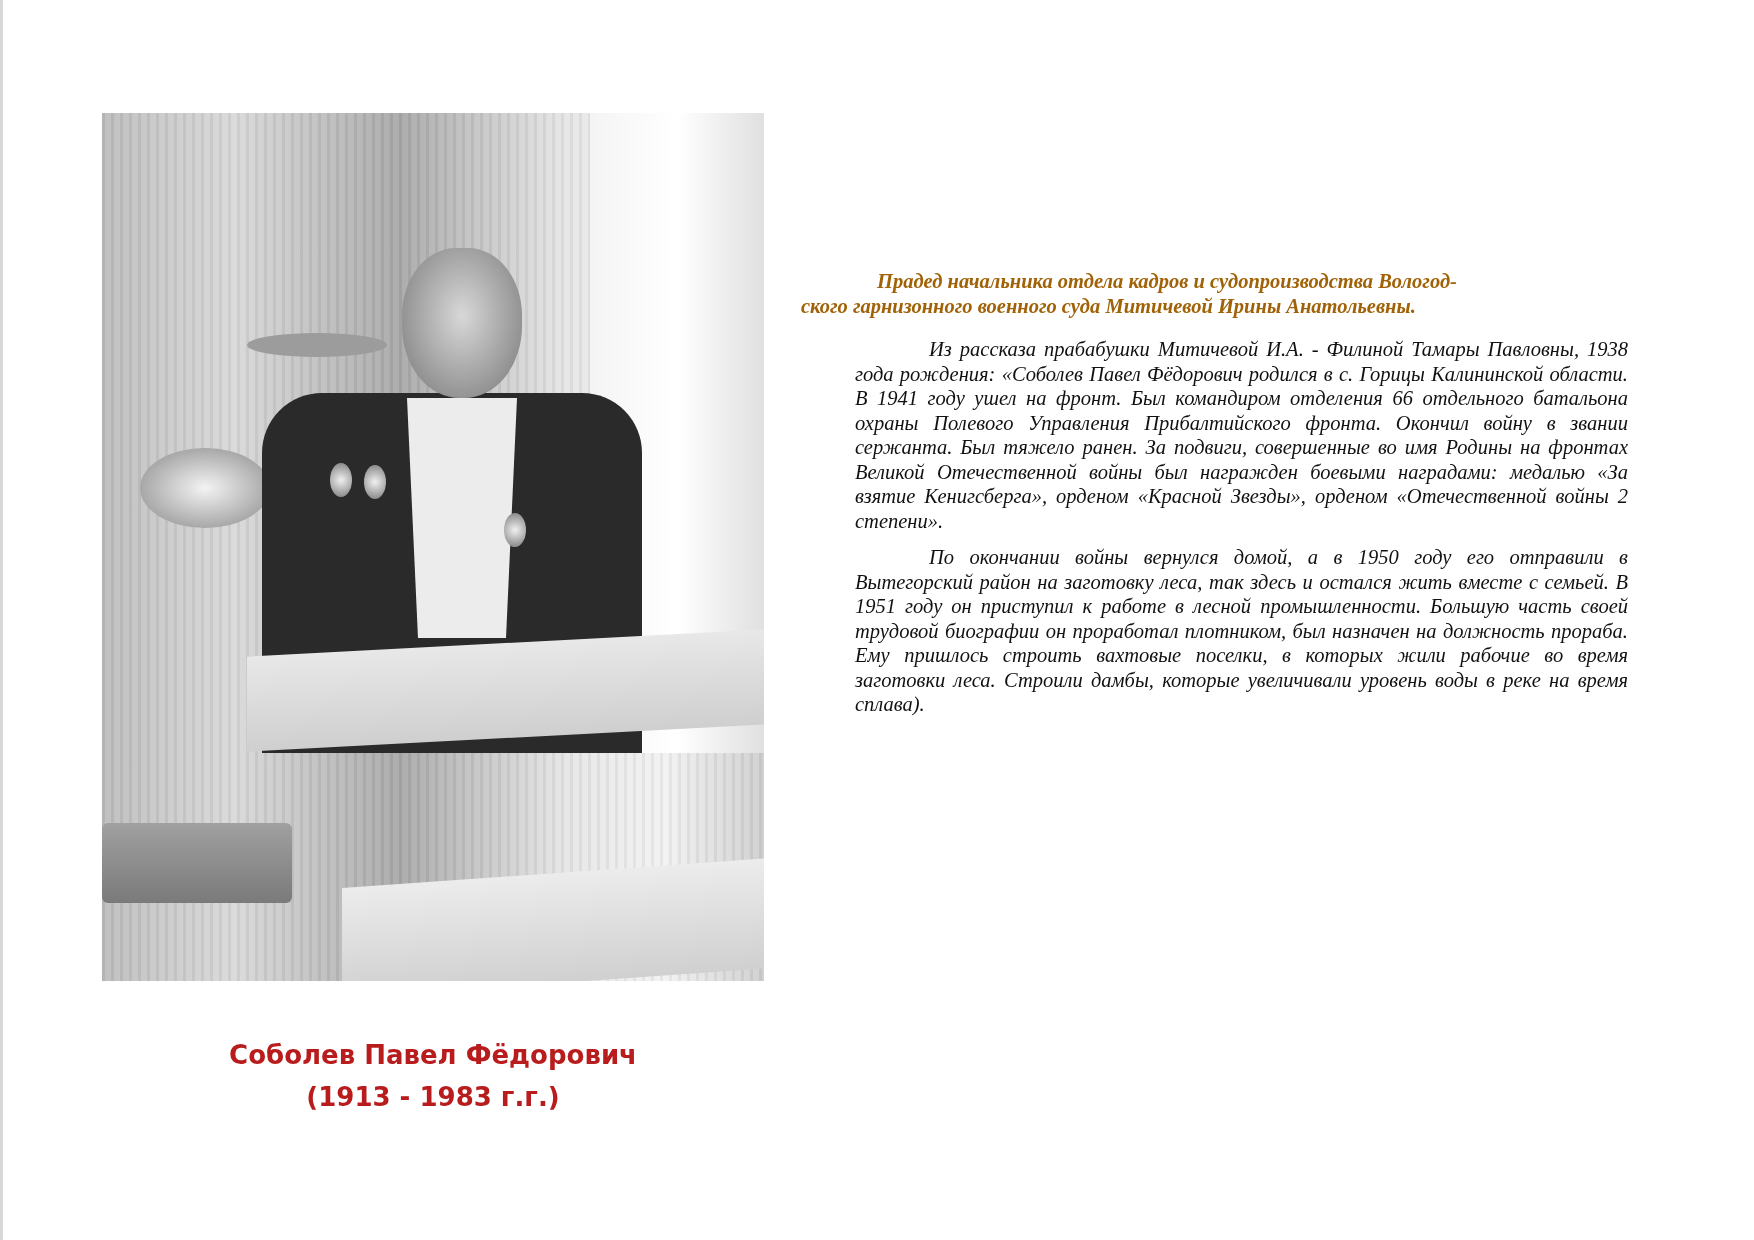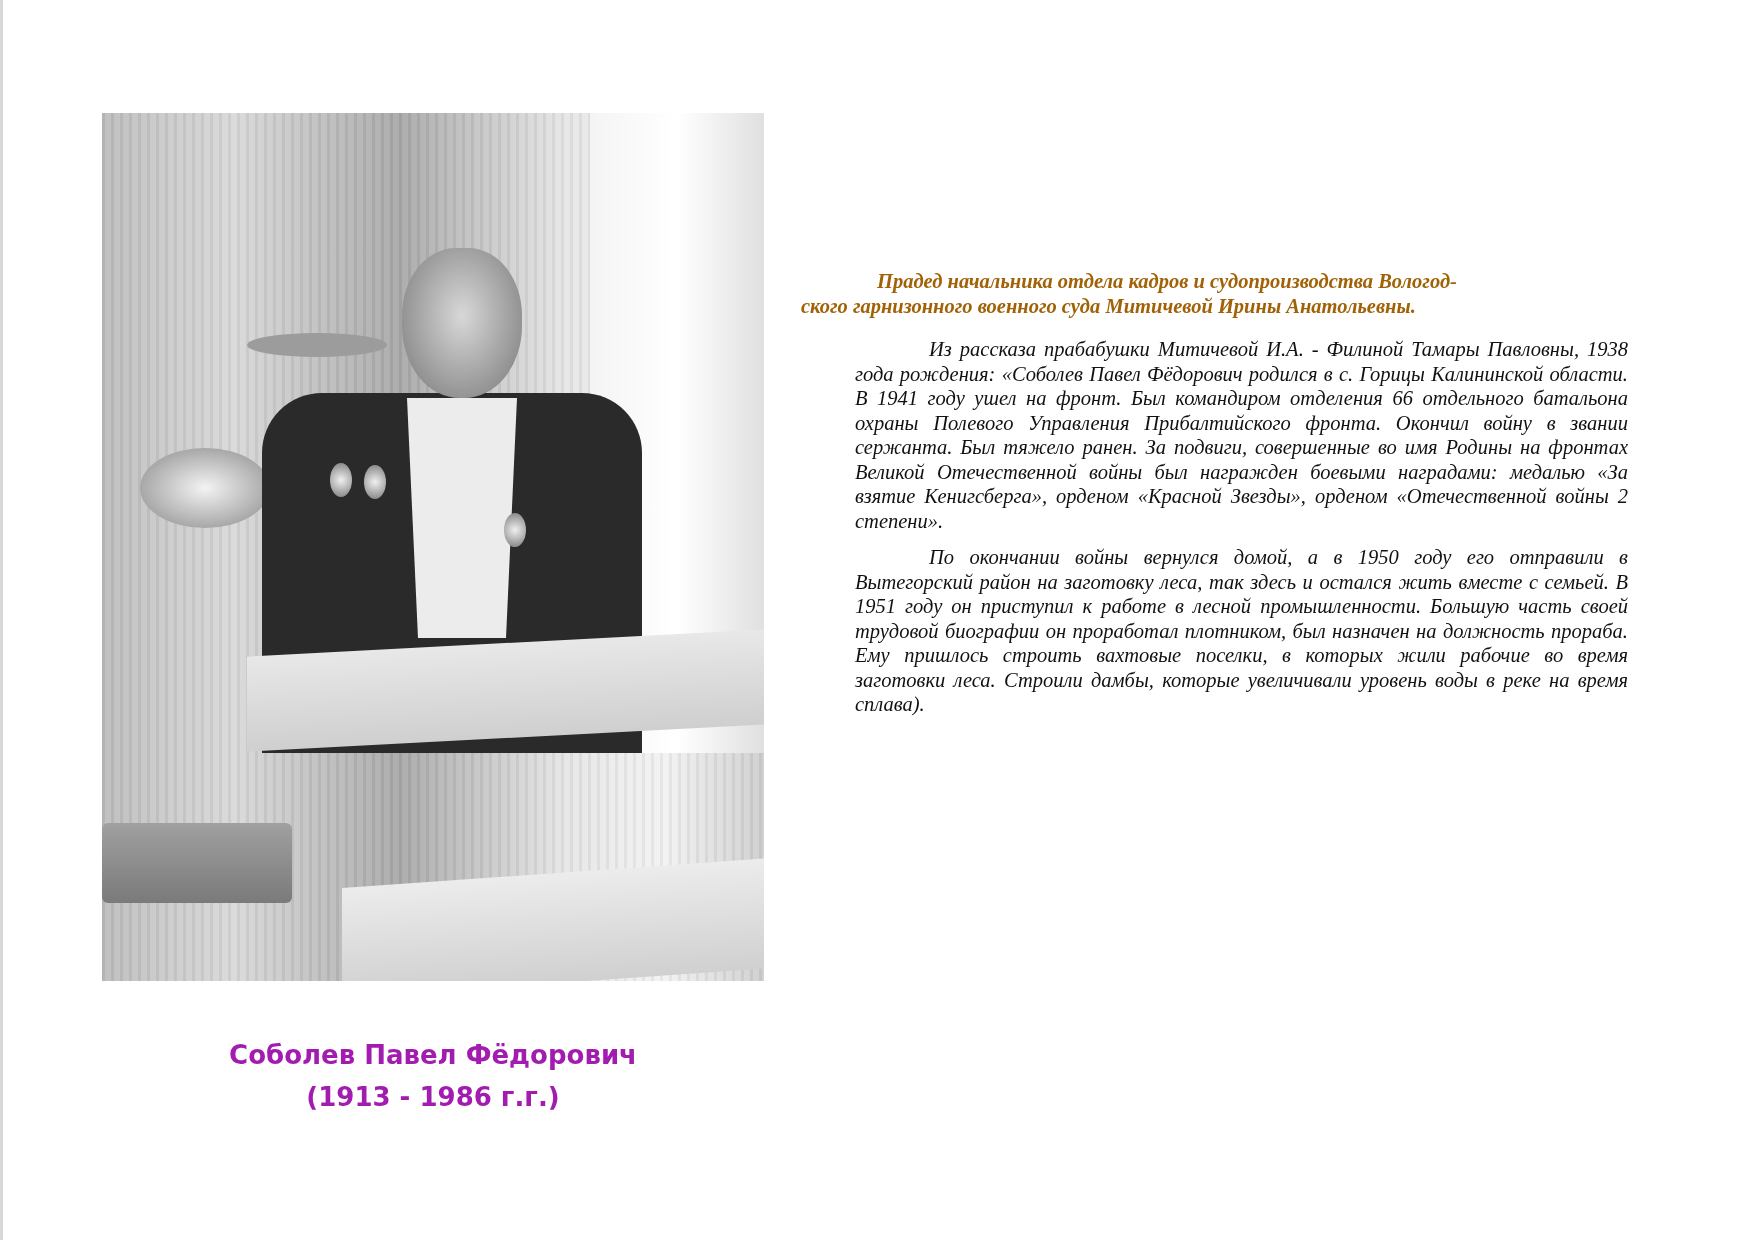--- a/index.html
+++ b/index.html
@@ -17,21 +17,21 @@
   .photo .jacket { position:absolute; left:160px; top:280px; width:380px; height:360px; border-radius:60px 60px 0 0; background:#2a2a2a; }
   .photo .shirt { position:absolute; left:305px; top:285px; width:110px; height:240px; background:#ececec; clip-path:polygon(0 0,100% 0,90% 100%,10% 100%); }
   .photo .medal { position:absolute; width:22px; height:34px; border-radius:50%; background:radial-gradient(circle,#f0f0f0,#777); }
   .photo .table { position:absolute; left:145px; top:530px; width:520px; height:95px; background:linear-gradient(180deg,#e8e8e8,#cfcfcf); transform:skewY(-3deg); }
   .photo .table2 { position:absolute; left:240px; top:760px; width:430px; height:110px; background:linear-gradient(180deg,#ececec,#d0d0d0); transform:skewY(-4deg); }
   .photo .chair { position:absolute; left:0; top:710px; width:190px; height:80px; background:linear-gradient(180deg,#a0a0a0,#7a7a7a); border-radius:6px; }
   .photo .drum { position:absolute; left:38px; top:335px; width:130px; height:80px; border-radius:50%; background:radial-gradient(ellipse,#f3f3f3,#888); }
   .photo .cymbal { position:absolute; left:145px; top:220px; width:140px; height:24px; border-radius:50%; background:#9c9c9c; }
 
   .caption { position:absolute; left:102px; width:662px; text-align:center;
-    font-family:"DejaVu Sans", sans-serif; font-weight:bold; font-size:26px; color:#a21caf; }
+    font-family:"DejaVu Sans", sans-serif; font-weight:bold; font-size:26px; color:#b91c1c; }
   .caption.name { top:1040px; }
   .caption.years { top:1082px; }
 
   .heading { position:absolute; left:801px; top:245px; width:800px;
     font-family:"Liberation Serif", serif; font-style:italic; font-weight:bold;
     font-size:20.5px; line-height:25px; color:#a16207; text-align:justify;margin-top:24px; }
   .heading p { margin:0; }
   .heading .l1 { padding-left:76px; }
   .body-text { position:absolute; left:843px; top:325px; width:797px;
     font-family:"Liberation Serif", serif; font-style:italic;
@@ -54,21 +54,21 @@
   <div class="head"></div>
   <div class="medal" style="left:228px;top:350px"></div>
   <div class="medal" style="left:262px;top:352px"></div>
   <div class="medal" style="left:402px;top:400px"></div>
   <div class="chair"></div>
   <div class="table"></div>
   <div class="table2"></div>
 </div>
 
 <div class="caption name">Соболев Павел Фёдорович</div>
-<div class="caption years">(1913 - 1986 г.г.)</div>
+<div class="caption years">(1913 - 1983 г.г.)</div>
 
 <div class="heading">
   <p class="l1">Прадед начальника отдела кадров и судопроизводства Вологод-</p>
   <p>ского гарнизонного военного суда Митичевой Ирины Анатольевны.</p>
 </div>
 
 <div class="body-text">
   <p class="indent">Из рассказа прабабушки Митичевой И.А. -  Филиной Тамары Павловны, 1938 года рождения: «Соболев Павел Фёдорович родился в с. Горицы Калининской области. В 1941 году ушел на фронт. Был командиром отделения 66 отдельного батальона охраны Полевого Управления Прибалтийского фронта. Окончил войну в звании сержанта. Был тяжело ранен. За подвиги, совершенные во имя Родины на фронтах Великой Отечественной войны был награжден боевыми наградами: медалью «За взятие Кенигсберга», орденом «Красной Звезды», орденом «Отечественной войны 2 степени».</p>
   <p class="indent">По окончании войны вернулся домой, а в 1950 году его отправили в Вытегорский район на заготовку леса, так здесь и остался жить вместе с семьей. В 1951 году он приступил к работе в лесной промышленности. Большую часть своей трудовой биографии он проработал плотником, был назначен на должность прораба. Ему пришлось строить вахтовые поселки, в которых жили рабочие во время заготовки леса. Строили дамбы, которые увеличивали уровень воды в реке на время сплава).</p>
 </div>

